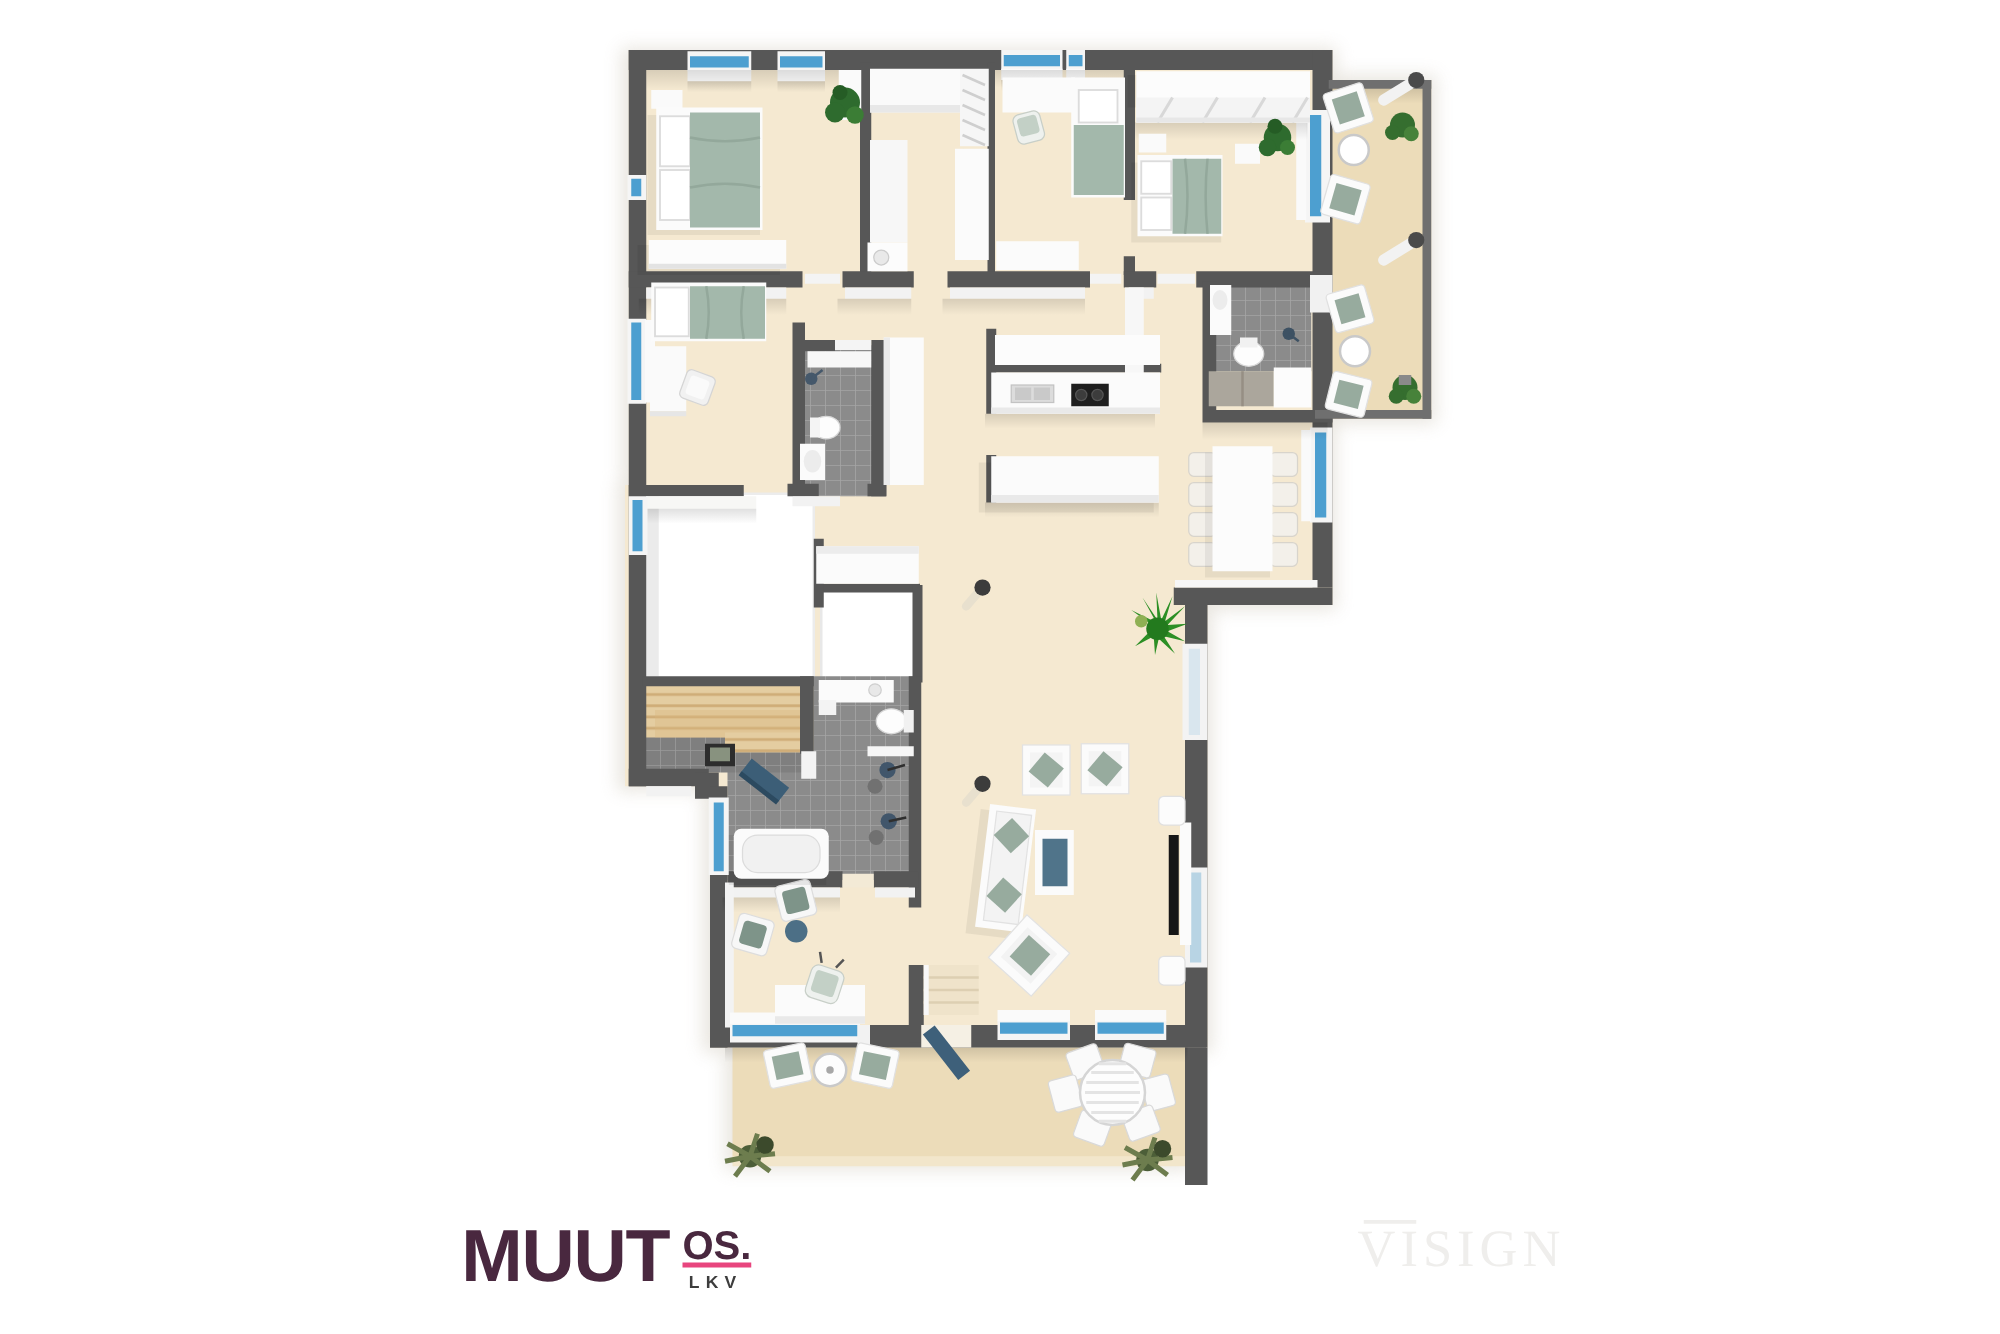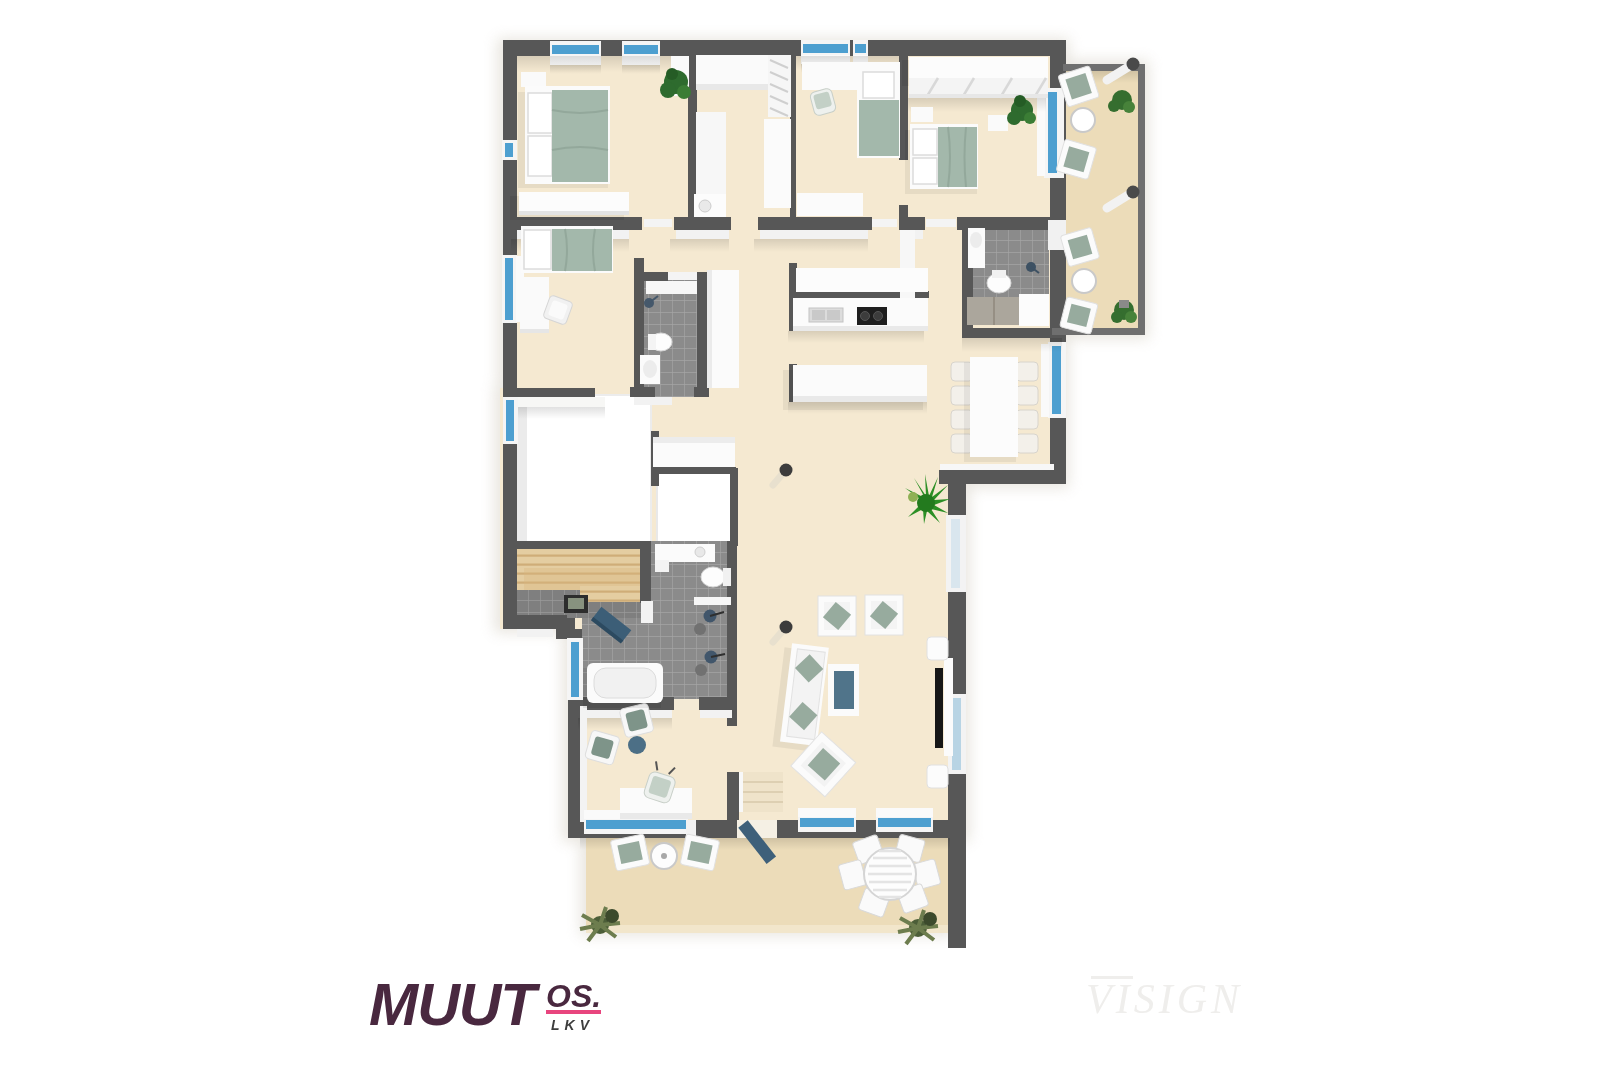--- a/index.html
+++ b/index.html
@@ -1,16 +1,16 @@
 <!DOCTYPE html>
 <html><head>
 <meta charset="utf-8">
 <style>
   html,body{margin:0;padding:0;background:#ffffff;width:1600px;height:1067px;overflow:hidden;}
-  .page{position:relative;width:1411px;height:1067px;font-family:"Liberation Sans", sans-serif;font-style:italic;}
+  .page{position:relative;width:1411px;height:1067px;font-family:"Liberation Sans", sans-serif;}
 </style>
 </head>
 <body>
 <div class="page">
 <svg width="1600" height="1067" viewBox="0 0 1600 1067" xmlns="http://www.w3.org/2000/svg">
 <defs>
   <pattern id="tile" width="12" height="12" patternUnits="userSpaceOnUse">
     <rect width="12" height="12" fill="#8b8b8b"></rect>
     <path d="M0 0H12M0 0V12" stroke="#a5a5a5" stroke-width="1.3" fill="none"></path>
   </pattern>

